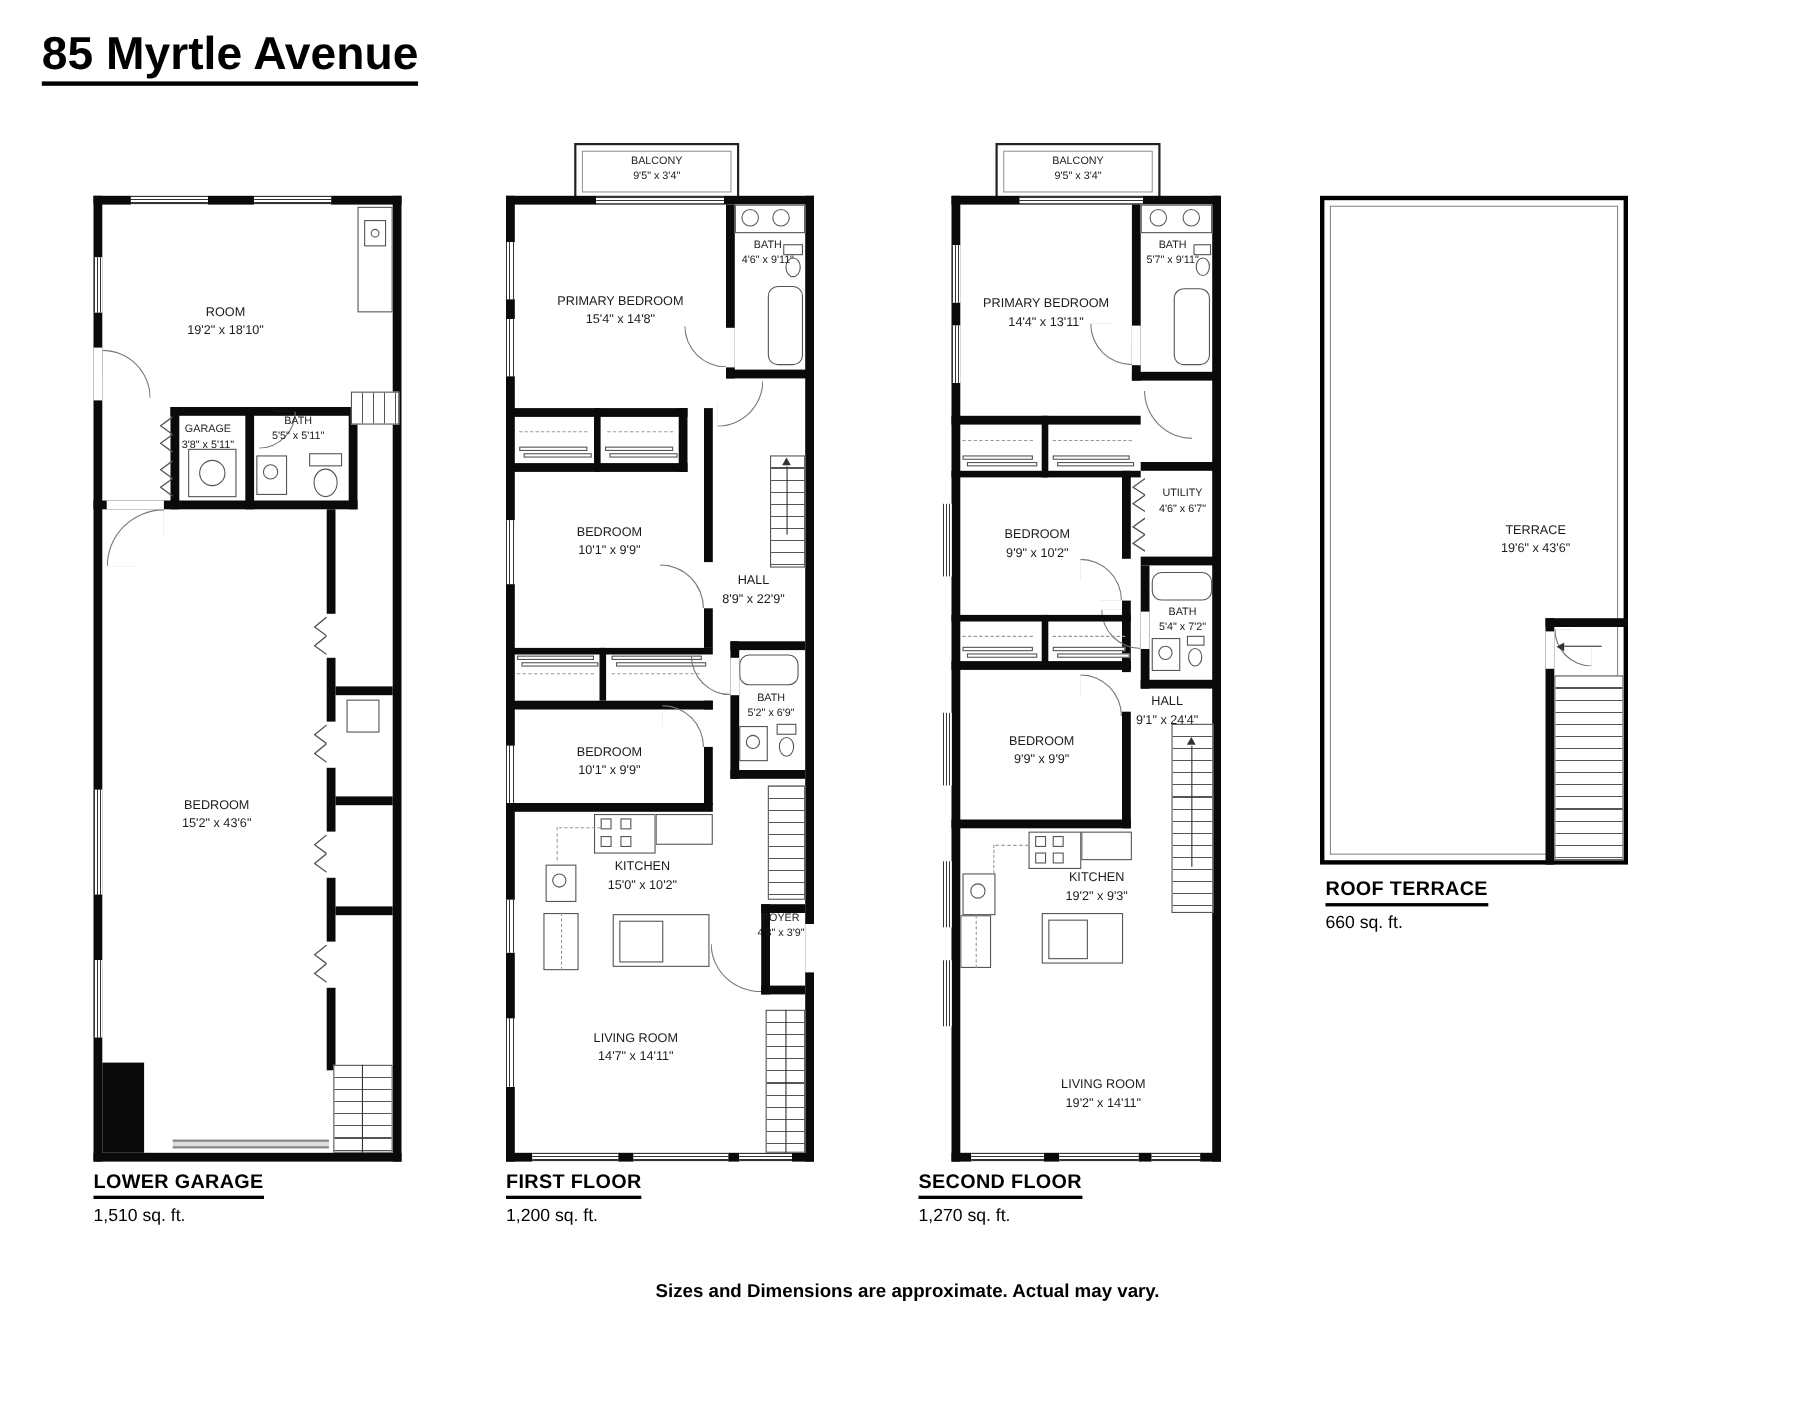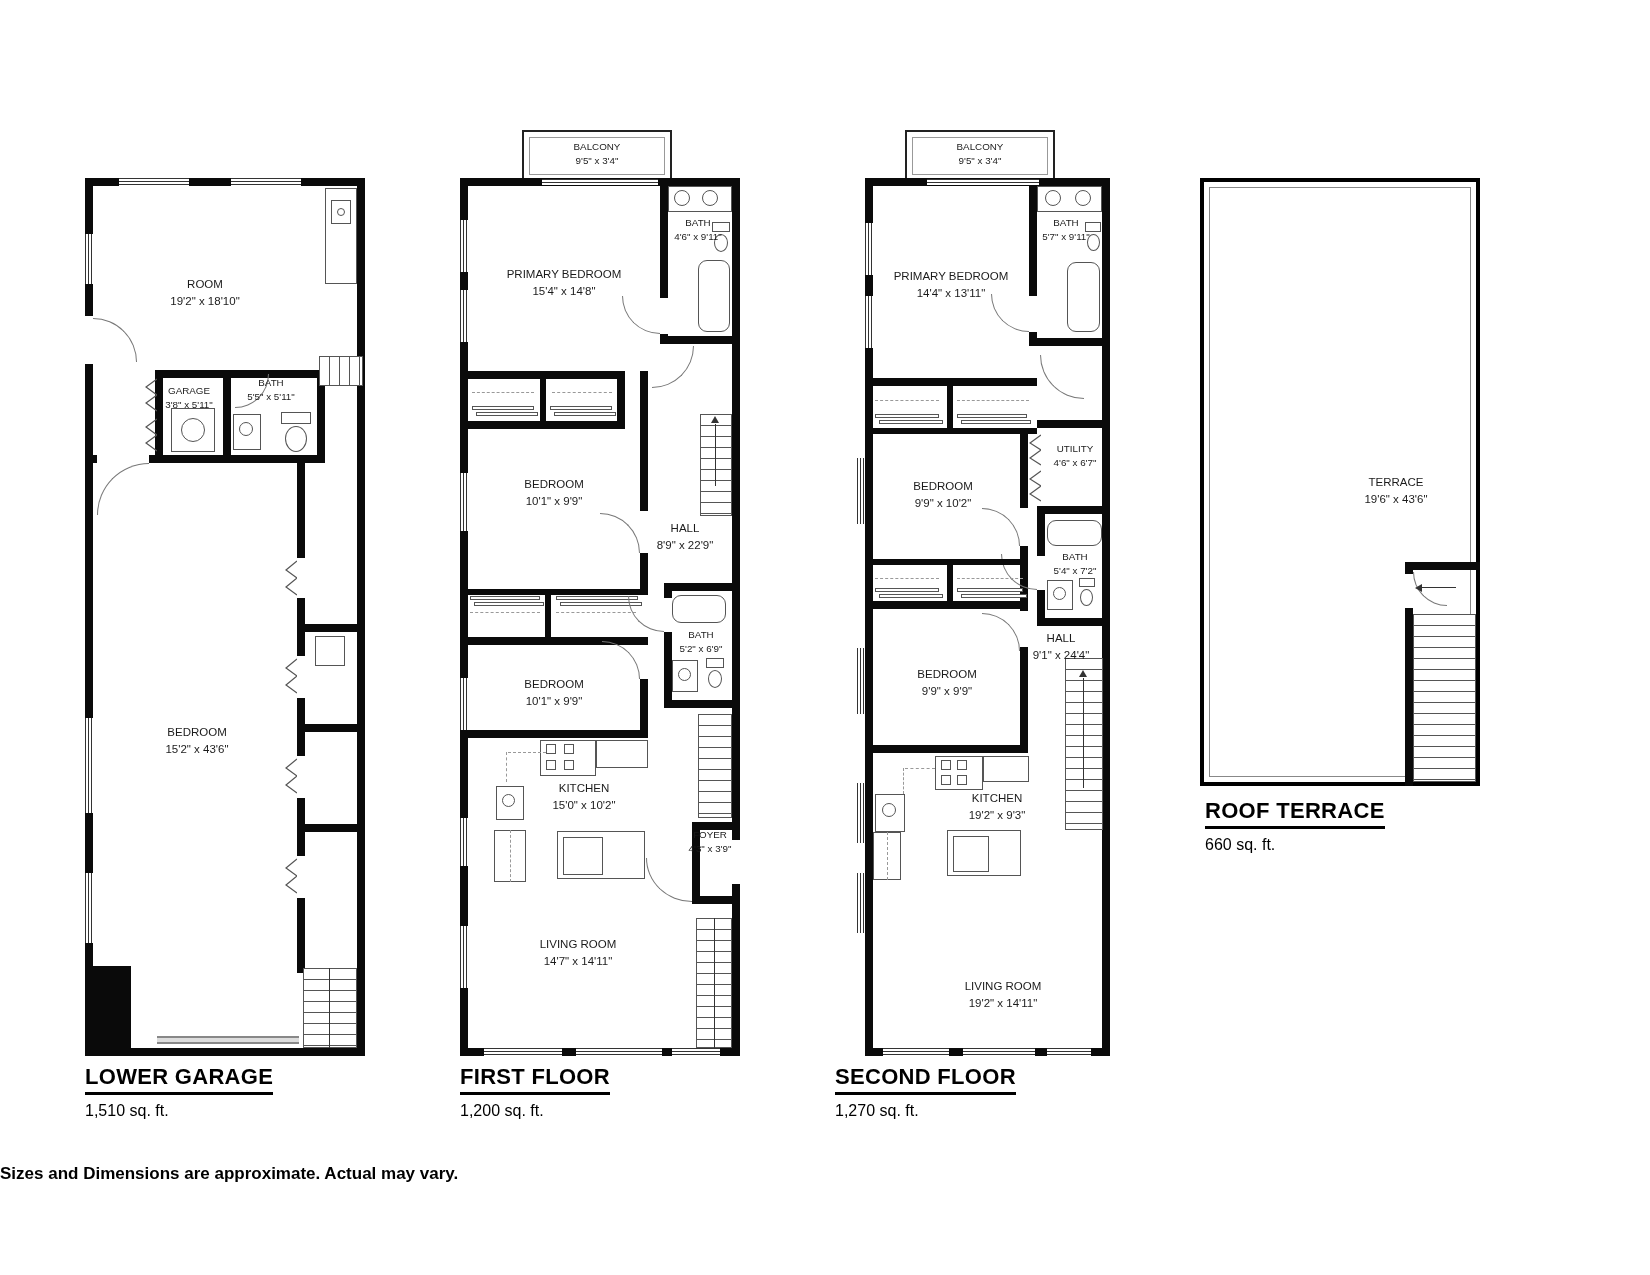--- a/index.html
+++ b/index.html
@@ -29,37 +29,38 @@
 .dv{border-left:1px dashed #999}
 .sl{height:4px;background:#fff;border:1px solid #555}
 .rail{height:0;border-top:1px dashed #999}
 .bn{width:10px;height:10px;border:1px solid #555;background:#fff}
 .balc{border:2px solid #222;background:#fff}
 .balc-in{border:1px solid #999;background:#fff}
 .rlabel{transform:translateX(-50%);text-align:center;font-size:11.5px;line-height:1.45;color:#1b1b1b;white-space:nowrap;z-index:5}
 .rlabel.sm{font-size:9.8px;line-height:1.4}
 .rlabel span{display:block}
 .cap{position:absolute}
-.cap-name{font-weight:bold;font-size:22px;letter-spacing:.3px;display:inline-block;border-bottom:3px solid #000;padding-bottom:2px}
+.cap-name{font-weight:bold;font-size:18px;letter-spacing:.3px;display:inline-block;border-bottom:3px solid #000;padding-bottom:2px}
 .cap-area{font-size:16px;margin-top:7px}
-.footer{position:absolute;left:0;top:1164px;width:100%;text-align:left;font-weight:bold;font-size:17px}
+.footer{position:absolute;left:0;top:1164px;width:100%;text-align:center;font-weight:bold;font-size:17px}
 .stem-v{width:1px;background:#333}
 .stem-h{height:1px;background:#333}
 .tri-up{width:0;height:0;border-left:4px solid transparent;border-right:4px solid transparent;border-bottom:7px solid #333}
 .tri-left{width:0;height:0;border-top:4px solid transparent;border-bottom:4px solid transparent;border-right:7px solid #333}
 .terr{border:4px solid #000;background:#fff}
 .terr-in{border:1px solid #888;background:#fff}
 .gdoor{background:#ddd;border-top:2px solid #888;border-bottom:2px solid #888}
 </style>
 </head>
 <body>
 
 <div class="canvas">
 
   <div class="header">
+    <div class="title">85 Myrtle Avenue</div>
   </div>
 
   <div class="plan" style="left:85px;top:178px;width:280px;height:878px">
     <div class="w" style="left:0;top:0;width:280px;height:8px"></div>
     <div class="w" style="left:0;top:0;width:8px;height:878px"></div>
     <div class="w" style="left:272px;top:0;width:8px;height:878px"></div>
     <div class="w" style="left:0;top:870px;width:280px;height:8px"></div>
     <div class="wh" style="left:34px;top:0px;width:70px;height:8px"></div>
     <div class="wh" style="left:146px;top:0px;width:70px;height:8px"></div>
     <div class="wv" style="left:0;top:56px;width:8px;height:50px"></div>

